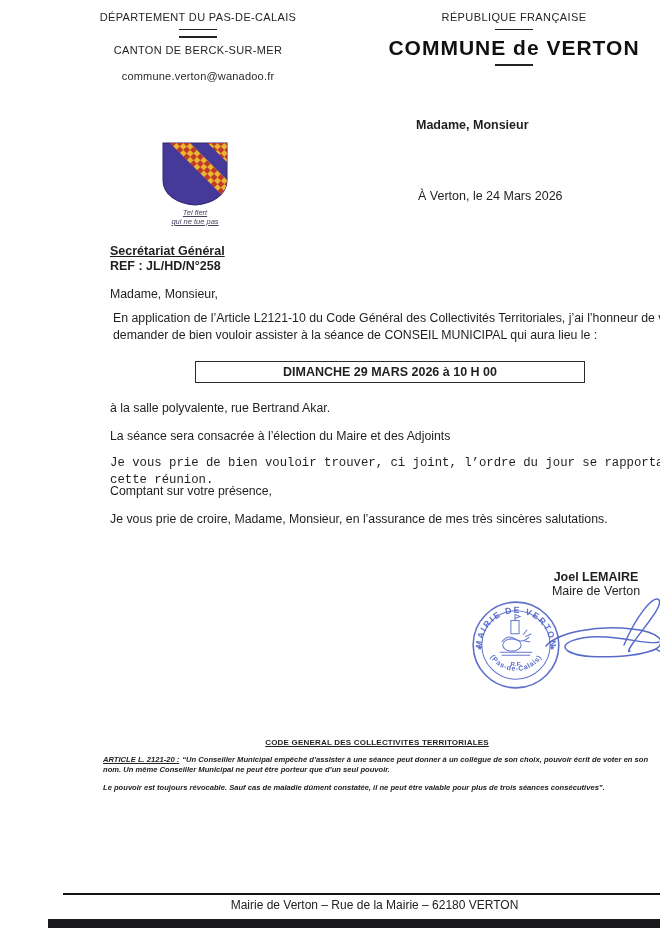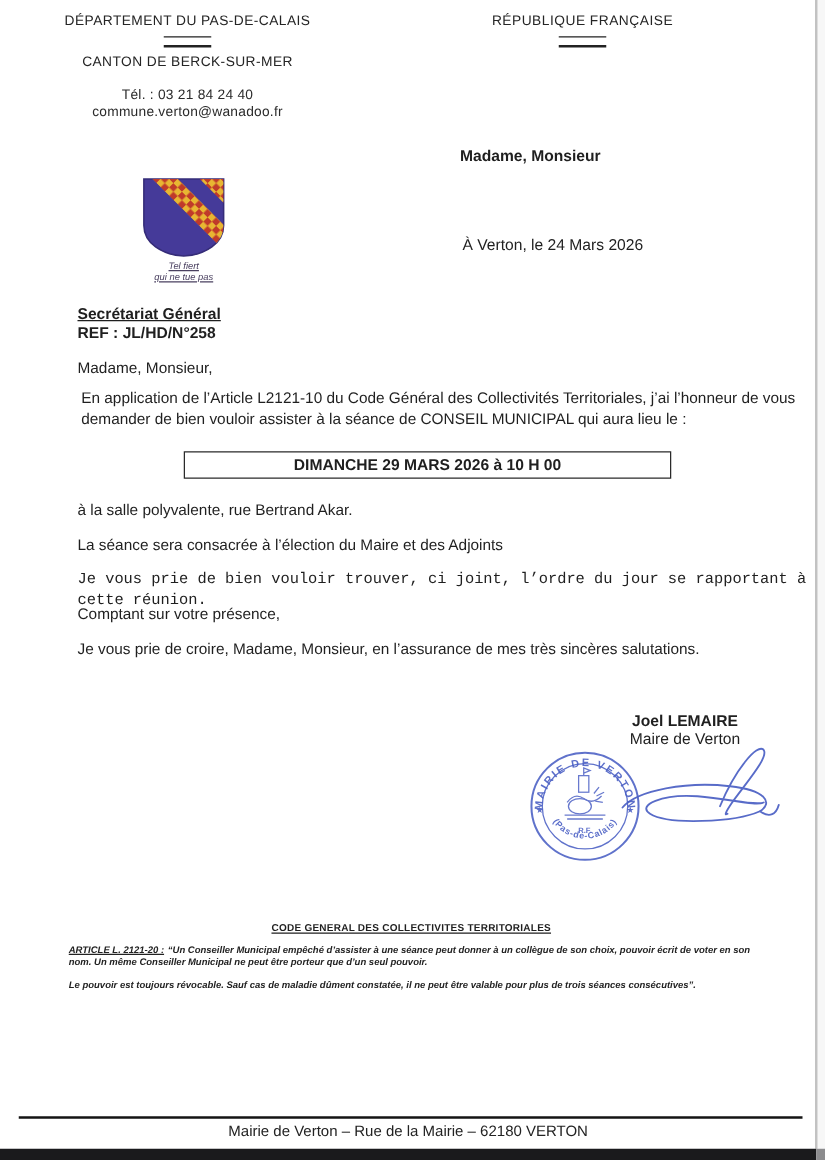--- a/index.html
+++ b/index.html
@@ -3,21 +3,21 @@
 <meta charset="utf-8">
 <style>
   html,body{margin:0;padding:0;}
   body{
     width:660px;height:928px;position:relative;overflow:hidden;
     background:#ffffff;
     font-family:"Liberation Sans","DejaVu Sans",sans-serif;
     color:#1f1f1f;
     -webkit-font-smoothing:antialiased;
   }
-  .abs{position:absolute;}
+  .abs{position:absolute;margin-left:48px;}
   
   .hdr-left{left:0;top:11px;width:300px;text-align:center;}
   .hdr-left .ln{font-size:11px;letter-spacing:.35px;color:#252525;}
   .rule{width:38px;height:1.4px;background:#222;margin:6px auto 6px auto;}
   .contact{margin-top:13px;font-size:11px;line-height:14px;color:#2a2a2a;letter-spacing:.2px;}
   .hdr-right{left:332px;top:11px;width:268px;text-align:center;}
   .hdr-right .rep{font-size:11px;letter-spacing:.4px;color:#252525;}
   .hdr-right .commune{font-size:21px;font-weight:bold;letter-spacing:1px;color:#101010;margin-top:2px;}
   
   .crest{left:112px;top:141px;}
@@ -60,28 +60,28 @@
 </style>
 </head>
 <body>
 
 <div class="abs hdr-left">
   <div class="ln">DÉPARTEMENT DU PAS-DE-CALAIS</div>
   <div class="rule"></div>
   <div class="rule"></div>
   <div class="ln">CANTON DE BERCK-SUR-MER</div>
   <div class="contact">
-    <div>Tél. : 03 21 84 24 40</div>
     <div>commune.verton@wanadoo.fr</div>
   </div>
 </div>
 
 <div class="abs hdr-right">
   <div class="rep">RÉPUBLIQUE FRANÇAISE</div>
   <div class="rule"></div>
+  <div class="commune">COMMUNE de VERTON</div>
   <div class="rule" style="margin-top:4px;"></div>
 </div>
 
 <div class="abs crest">
   <svg width="70" height="66" viewBox="0 0 68 64">
     <defs>
       <clipPath id="shieldClip">
         <path d="M3,2 H65 V38 C65,52 51,61 34,62 C17,61 3,52 3,38 Z"></path>
       </clipPath>
       <pattern id="chk" width="9.4" height="9.4" patternUnits="userSpaceOnUse">

